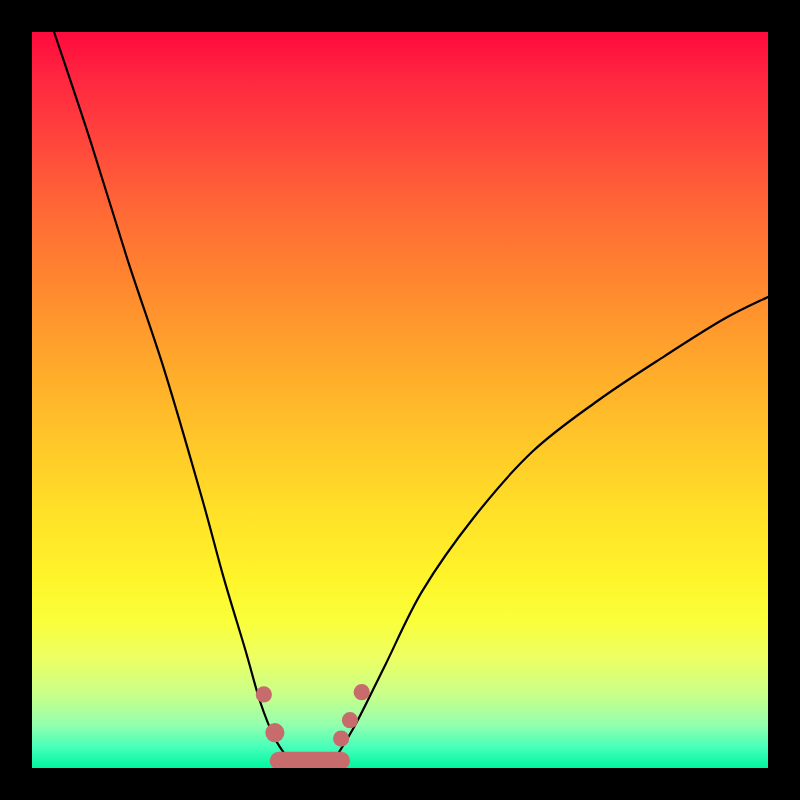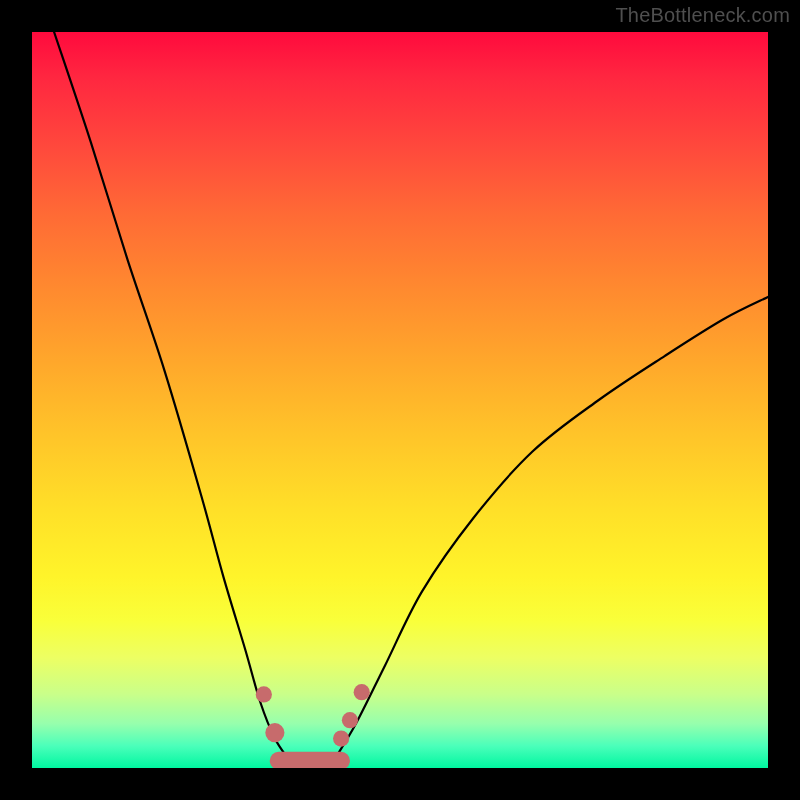--- a/index.html
+++ b/index.html
@@ -69,21 +69,20 @@
   }
   .marker-shape {
     fill: #c76b6c;
     stroke: none;
   }
 </style>
 </head>
 <body>
 
 <div class="frame">
-  <div class="watermark">TheBottleneck.com</div>
 
   <div class="plot">
     <div class="gradient"></div>
 
     <svg class="curves" viewBox="0 0 736 736" preserveAspectRatio="none">
       <path id="left-branch-path" class="curve-stroke" d="M 22.08 0.00 C 28.21 18.40, 46.61 72.37, 58.88 110.40 C 71.15 148.43, 83.41 190.13, 95.68 228.16 C 107.95 266.19, 120.21 299.31, 132.48 338.56 C 144.75 377.81, 159.47 429.33, 169.28 463.68 C 179.09 498.03, 184.00 518.88, 191.36 544.64 C 198.72 570.40, 207.31 597.39, 213.44 618.24 C 219.57 639.09, 223.25 655.04, 228.16 669.76 C 233.07 684.48, 237.97 696.75, 242.88 706.56 C 247.79 716.37, 255.15 724.96, 257.60 728.64"></path>
       <path id="right-branch-path" class="curve-stroke" d="M 301.76 728.64 C 305.44 722.51, 315.25 707.79, 323.84 691.84 C 332.43 675.89, 342.24 655.04, 353.28 632.96 C 364.32 610.88, 375.36 583.89, 390.08 559.36 C 404.80 534.83, 423.20 509.07, 441.60 485.76 C 460.00 462.45, 479.63 439.15, 500.48 419.52 C 521.33 399.89, 544.64 383.95, 566.72 368.00 C 588.80 352.05, 612.11 337.33, 632.96 323.84 C 653.81 310.35, 674.67 296.85, 691.84 287.04 C 709.01 277.23, 728.64 268.64, 736.00 264.96"></path>
       <path id="valley-path" class="curve-stroke" d="M 257.60 728.64 C 259.44 729.50, 264.96 732.81, 268.64 733.79 C 272.32 734.77, 276.00 734.53, 279.68 734.53 C 283.36 734.53, 287.04 734.77, 290.72 733.79 C 294.40 732.81, 299.92 729.50, 301.76 728.64"></path>
       <g id="markers-group">
           <path d="M 246.56 728.64 L 309.12 728.64" stroke="#c76b6c" stroke-width="17.66" stroke-linecap="round" fill="none"></path>

